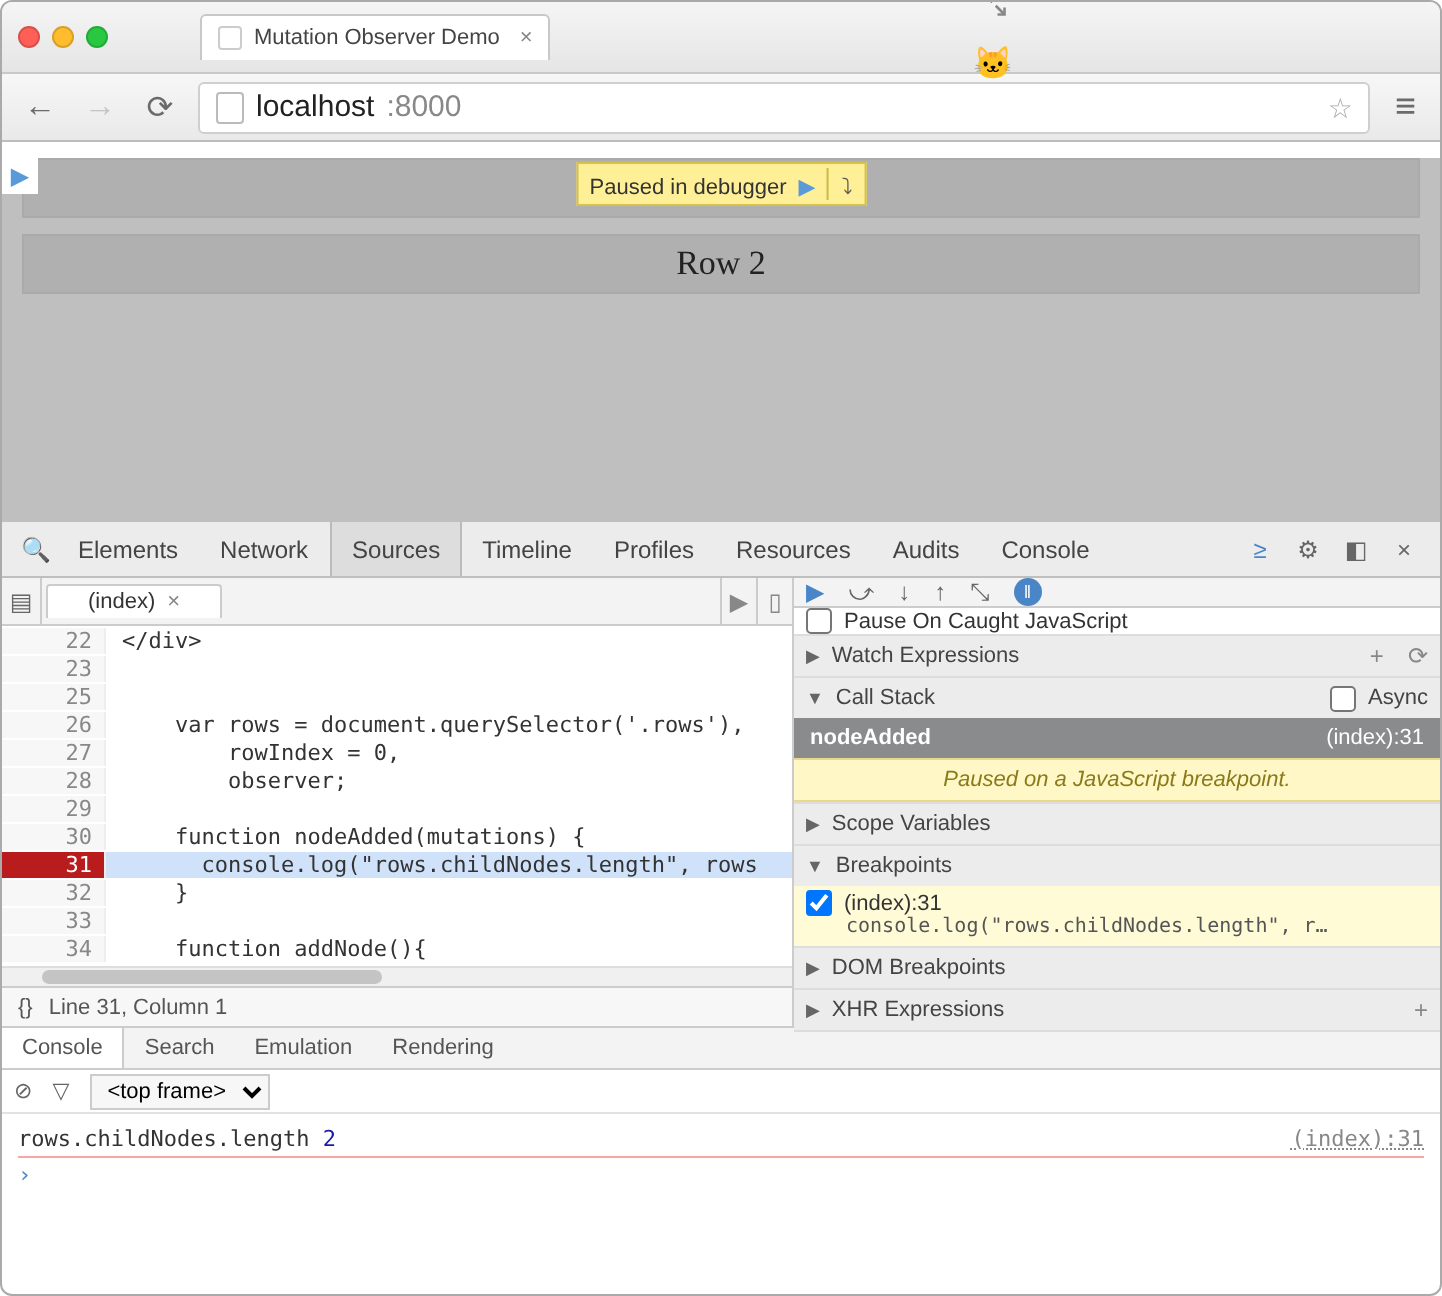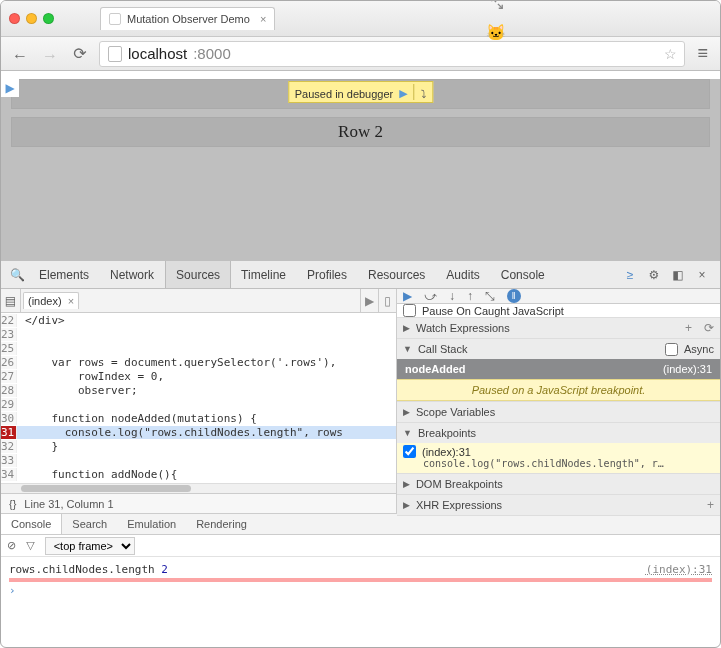--- a/index.html
+++ b/index.html
@@ -46,27 +46,27 @@
 .dt-tab.active { background:#ddd; border-left:1px solid #bbb; border-right:1px solid #bbb; }
 .dt-tabs .spacer { flex:1; }
 .dt-tabs .ricon { width:24px; display:flex;align-items:center;justify-content:center;color:#666; }
 .dt-tabs .ricon.blue { color:#4a86c7; }
 
 
 .sources { display:flex; height: 224px; }
 .left { width: 396px; border-right:1px solid #ccc; display:flex; flex-direction:column; }
 .filebar { height:24px; border-bottom:1px solid #ccc; background:#f3f3f3; display:flex; align-items:center; }
 .filebar .drawer { width:20px; display:flex;align-items:center;justify-content:center;color:#666;border-right:1px solid #ccc;height:100%;}
-.filetab { background:#fff; border:1px solid #ccc; border-bottom:none; padding:2px 4px; font-size:11px; display:flex;align-items:center;gap:6px;margin-left:2px;border-radius:2px 2px 0 0;}
+.filetab { background:#fff; border:1px solid #ccc; border-bottom:none; padding:2px 20px; font-size:11px; display:flex;align-items:center;gap:6px;margin-left:2px;border-radius:2px 2px 0 0;}
 .filetab .x { color:#888; }
 .filebar .spacer { flex:1; }
 .filebar .pager { width:18px;display:flex;align-items:center;justify-content:center;color:#888;border-left:1px solid #ccc;height:100%;}
 .code { flex:1; overflow:hidden; font-family: Menlo, Consolas, monospace; font-size:11px; background:#fff; position:relative;}
 .codeline { display:flex; height:14px; align-items:center; white-space:pre; }
-.gutter { width:16px; text-align:right; padding-right:6px; color:#888; background:#f7f7f7; border-right:1px solid #eee;}
+.gutter { width:52px; text-align:right; padding-right:6px; color:#888; background:#f7f7f7; border-right:1px solid #eee;}
 .gutter.hl { background:#b91c1c; color:#fff; }
 .codetxt { padding-left:8px; flex:1; overflow:hidden; text-overflow:clip;}
 .codeline.exec .codetxt { background:#cfe2f9; }
 .hscroll { height:10px; background:#f0f0f0; border-top:1px solid #ddd; position:relative;}
 .hscroll .thumb { position:absolute; left:20px; width:170px; top:1px; height:7px; background:#c4c4c4; border-radius:4px;}
 .status { height:20px; border-top:1px solid #ccc; display:flex; align-items:center; padding:0 8px; gap:8px; font-size:11px; color:#555; background:#f7f7f7;}
 
 .right { flex:1; display:flex; flex-direction:column; }
 .dbgbtns { height:24px; border-bottom:1px solid #ccc; background:#f3f3f3; display:flex; align-items:center; padding:0 6px; gap:12px; color:#666;}
 .dbgbtns .blue { color:#4a86c7; }
@@ -86,21 +86,21 @@
 .bkpt .bline1 { display:flex; align-items:center; gap:6px;}
 .bkpt .bline2 { font-family: Menlo, monospace; font-size:10px; color:#555; padding-left:20px; white-space:nowrap; overflow:hidden; text-overflow:ellipsis;}
 
 
 .drawer-tabs { height:22px; border-top:1px solid #ccc; border-bottom:1px solid #ccc; background:#f3f3f3; display:flex; align-items:stretch;}
 .drawer-tab { padding:0 10px; display:flex; align-items:center; font-size:11px; color:#555; }
 .drawer-tab.active { background:#fff; border-right:1px solid #ccc; }
 .console-tools { height:22px; border-bottom:1px solid #e2e2e2; display:flex; align-items:center; padding:0 6px; gap:10px; font-size:11px; color:#666;}
 .console-tools select { font-size:11px; border:1px solid #ccc; background:#f7f7f7; padding:1px 4px;}
 .console { font-family: Menlo, Consolas, monospace; font-size:11px; padding:4px 8px; }
-.console .logline { display:flex; justify-content:space-between; padding:2px 0; border-bottom:4px solid #fca5a5;align-items:center;}
+.console .logline { display:flex; justify-content:space-between; padding:2px 0; border-bottom:1px solid #fca5a5;align-items:center;}
 .console .logline .src { color:#888; text-decoration: underline dotted; }
 .console .prompt { color:#4a86c7; padding:2px 0; }
 </style>
 </head>
 <body>
 
 <div class="titlebar">
   <div class="traffic">
     <span class="t-close"></span>
     <span class="t-min"></span>

